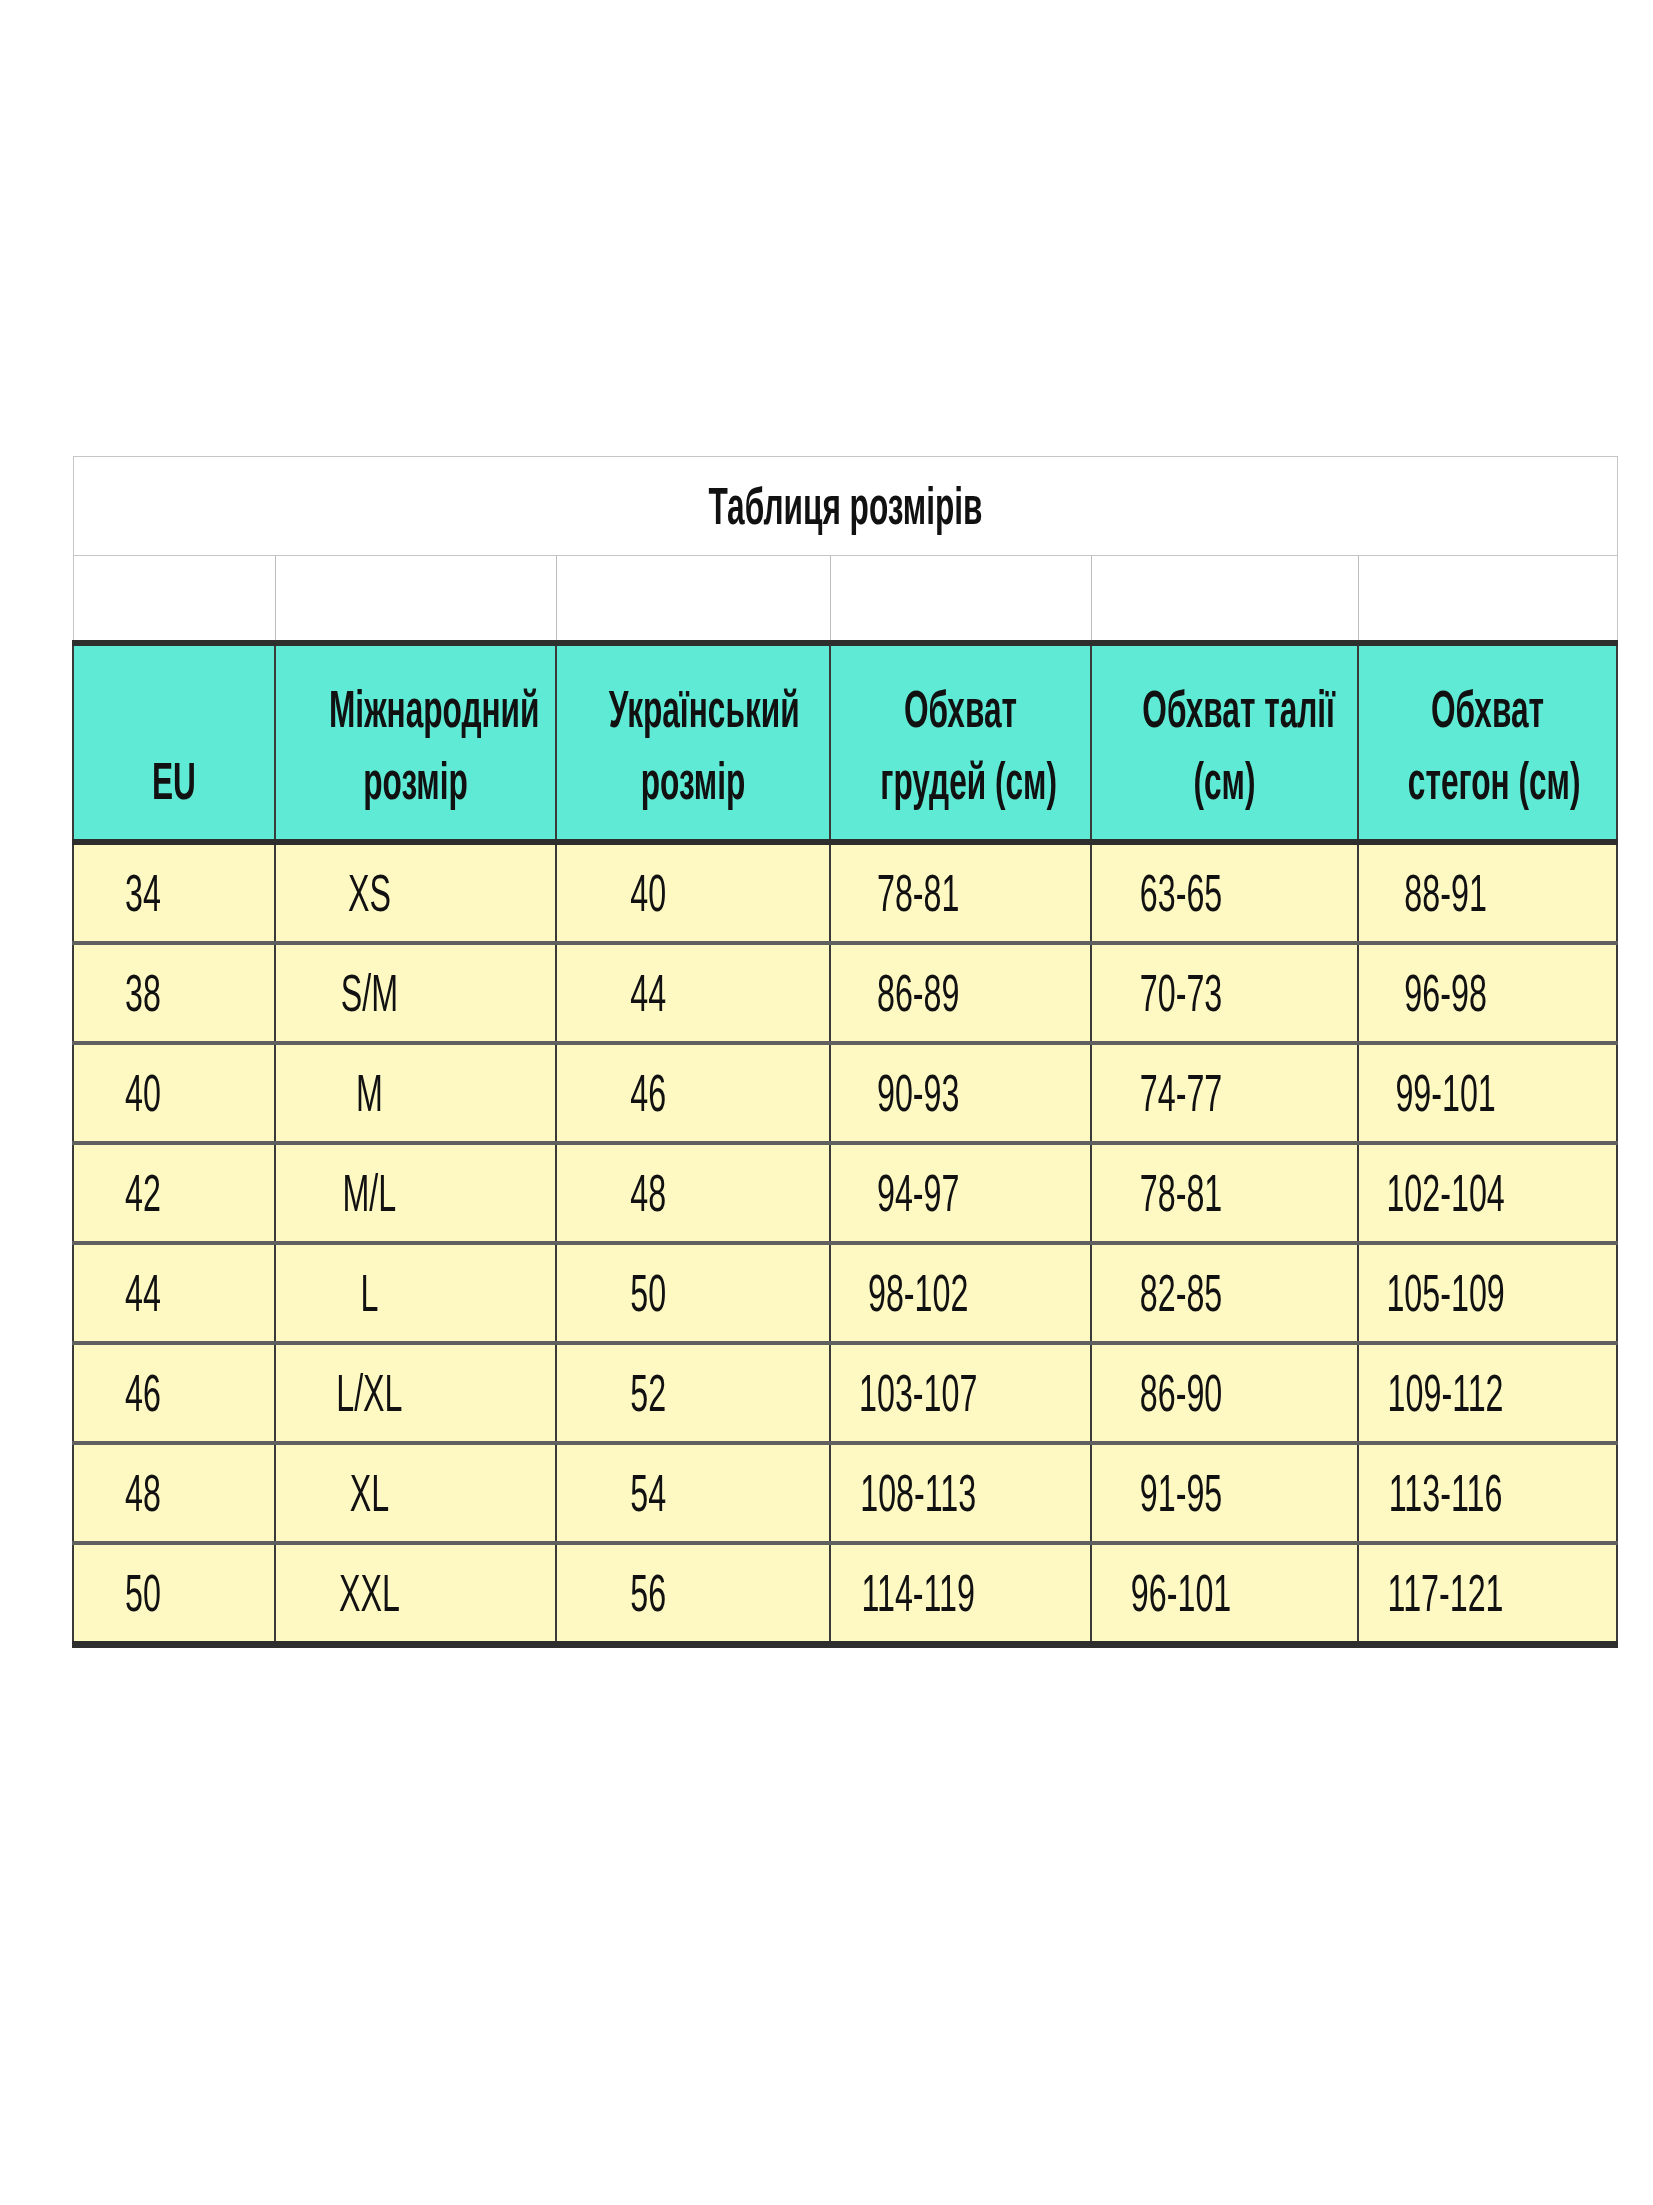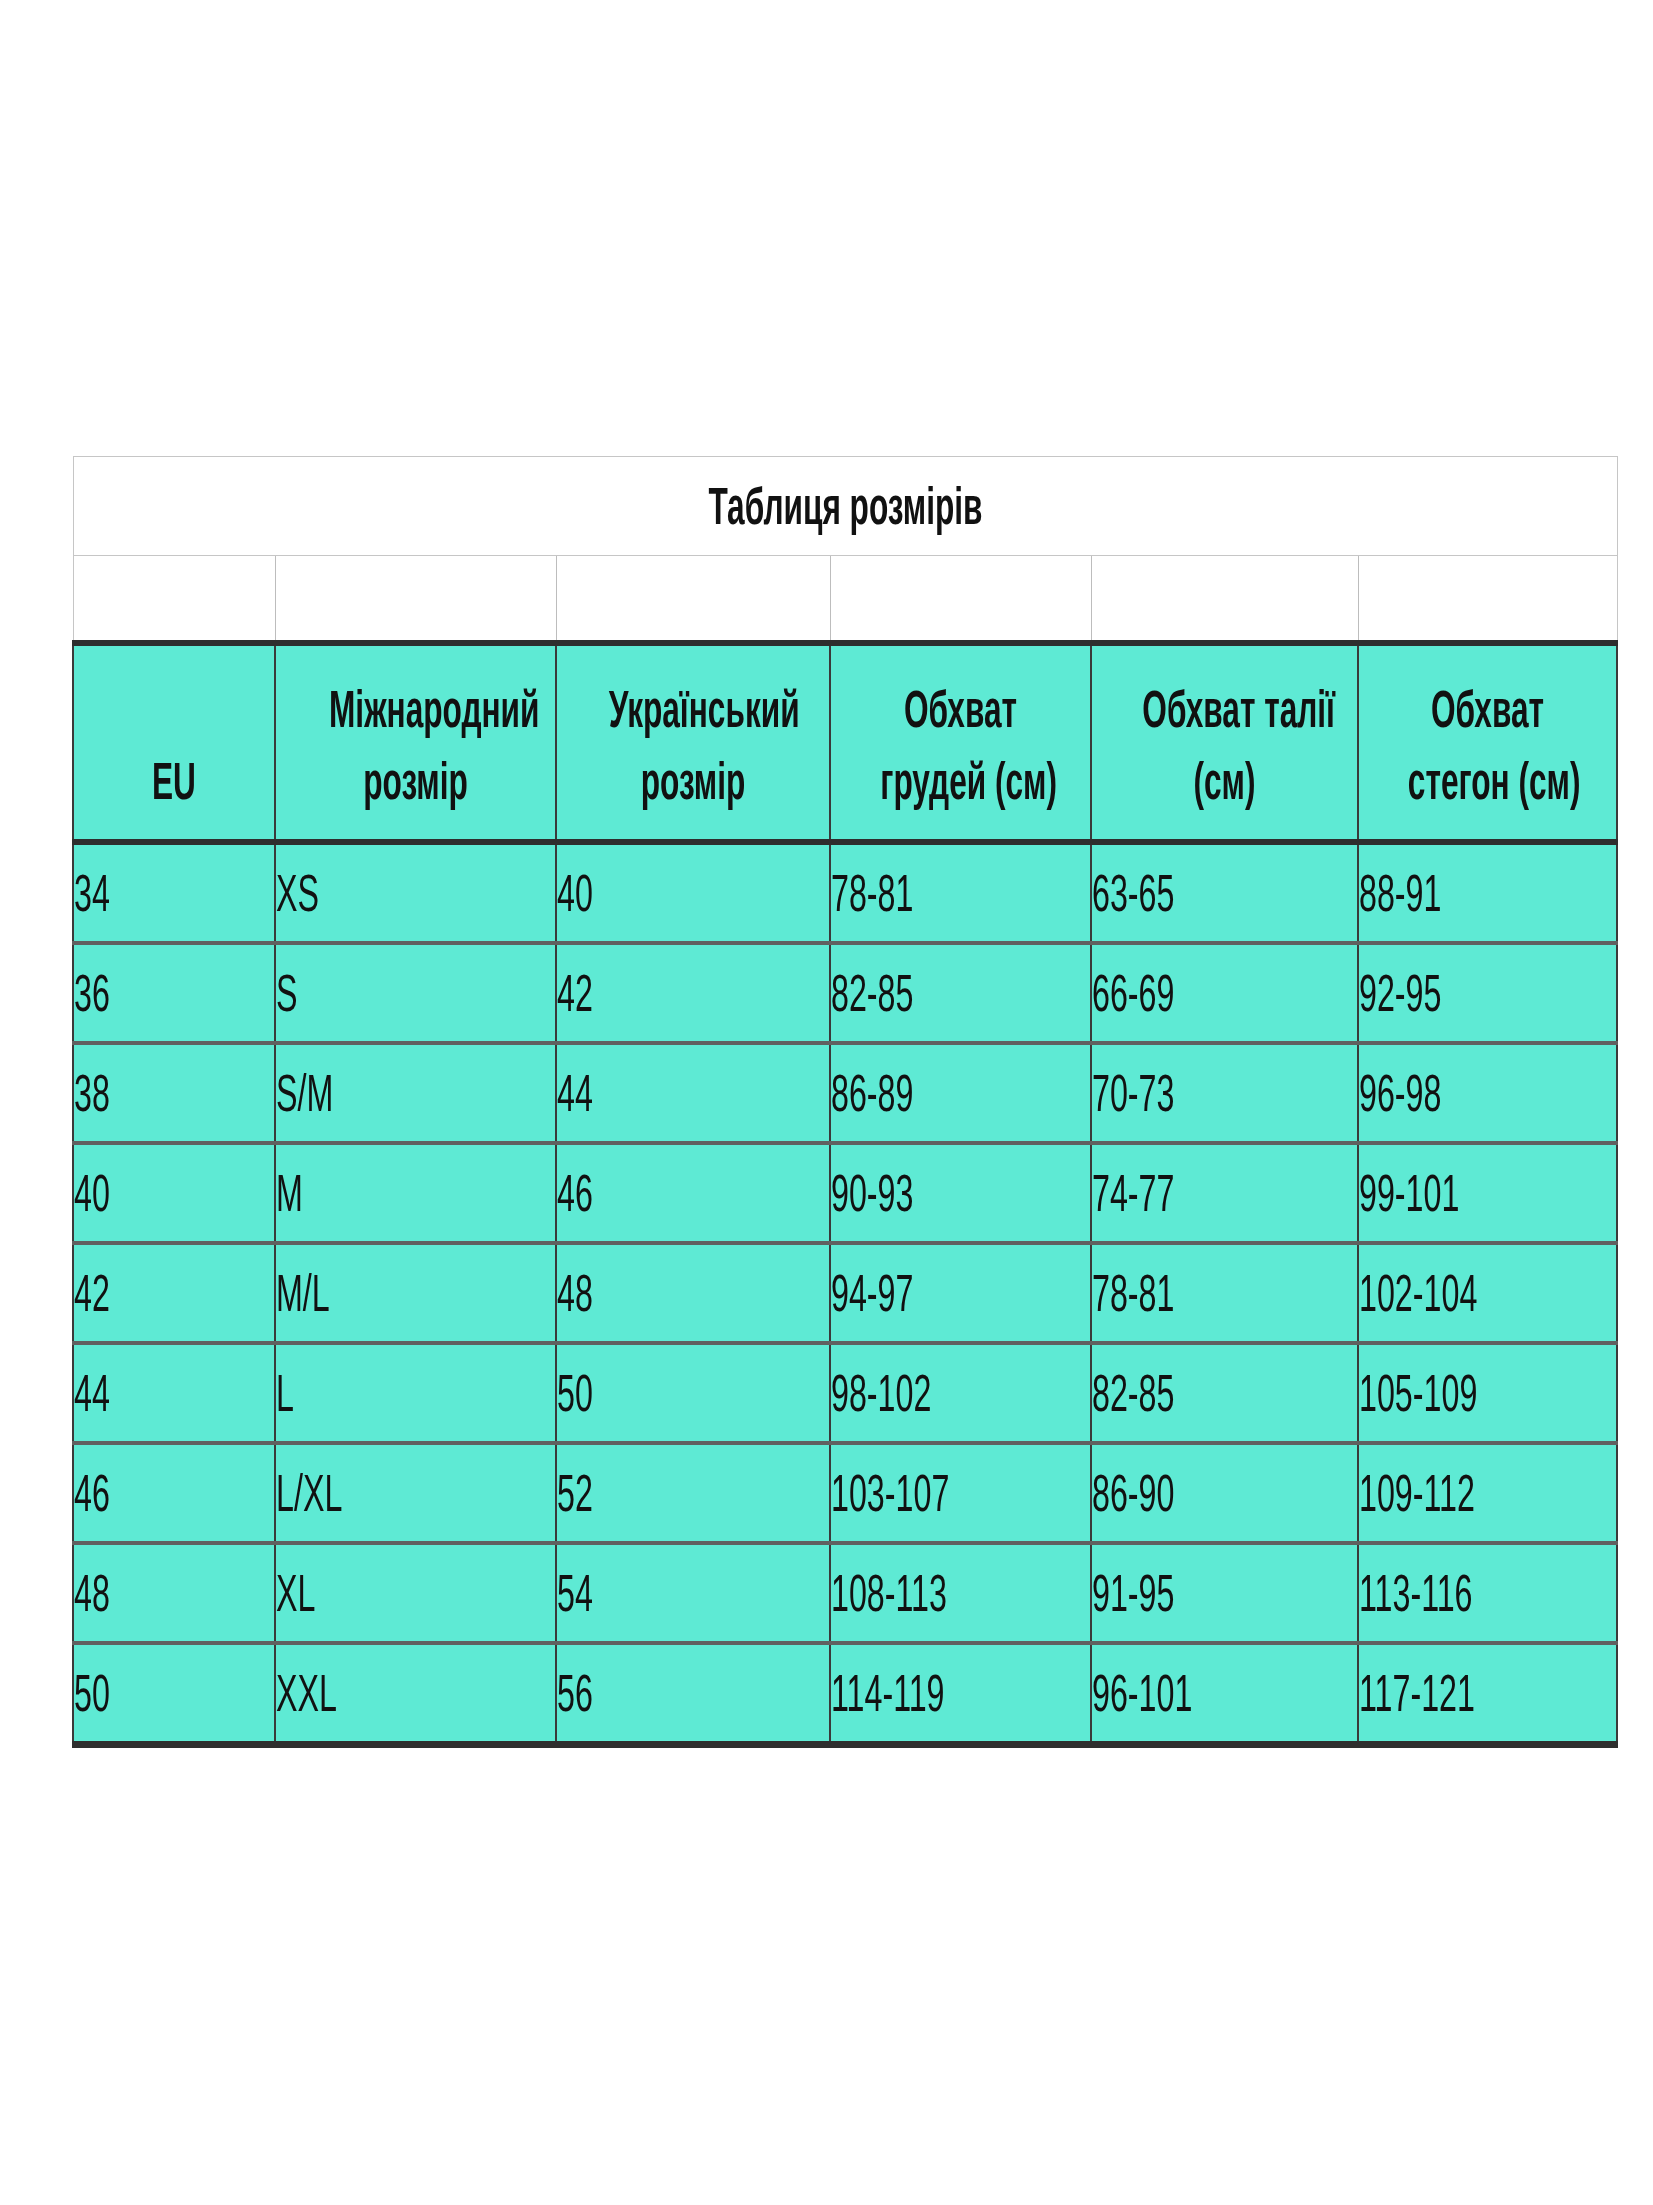--- a/index.html
+++ b/index.html
@@ -73,27 +73,27 @@
     font-weight: bold;
     line-height: 72px;
     white-space: pre;
     text-align: center;
     transform: scaleX(0.62);
     transform-origin: 50% 100%;
   }
   
   td.data-cell {
     height: 96px;
-    background: #5eead4;
+    background: #fef9c3;
     border-left: 2.5px solid #3a3a3a;
     border-right: 2.5px solid #3a3a3a;
     border-bottom: 4.9px solid #606060;
     vertical-align: middle;
-    text-align: left;
-    padding: 0 0 0 0;
+    text-align: center;
+    padding: 0 0 0 10px;
   }
   tr.last-row td.data-cell { border-bottom: 7.4px solid #2e2e2e; }
   .cell-text {
     display: block;
     font-size: 52px;
     font-weight: normal;
     white-space: pre;
     transform: scaleX(0.62);
     transform-origin: 0 50%;
   }
@@ -166,40 +166,20 @@
           </td>
         <td class="data-cell">
             <span class="cell-text">63-65</span>
           </td>
         <td class="data-cell">
             <span class="cell-text">88-91</span>
           </td>
       </tr>
       <tr>
         <td class="data-cell">
-            <span class="cell-text">36</span>
-          </td>
-        <td class="data-cell">
-            <span class="cell-text">S</span>
-          </td>
-        <td class="data-cell">
-            <span class="cell-text">42</span>
-          </td>
-        <td class="data-cell">
-            <span class="cell-text">82-85</span>
-          </td>
-        <td class="data-cell">
-            <span class="cell-text">66-69</span>
-          </td>
-        <td class="data-cell">
-            <span class="cell-text">92-95</span>
-          </td>
-      </tr>
-      <tr>
-        <td class="data-cell">
             <span class="cell-text">38</span>
           </td>
         <td class="data-cell">
             <span class="cell-text">S/M</span>
           </td>
         <td class="data-cell">
             <span class="cell-text">44</span>
           </td>
         <td class="data-cell">
             <span class="cell-text">86-89</span>

